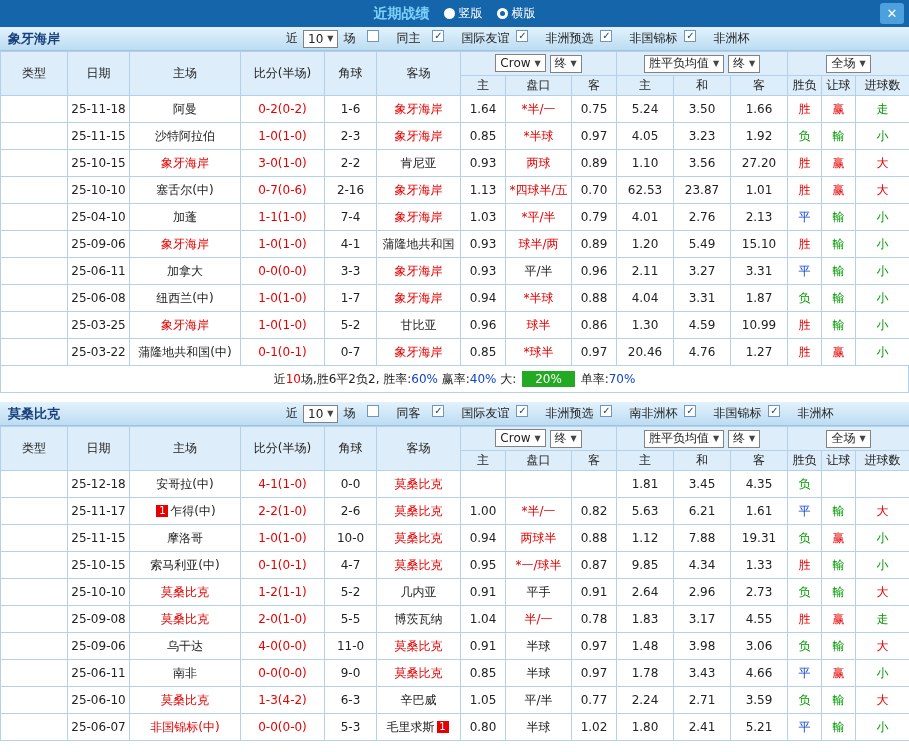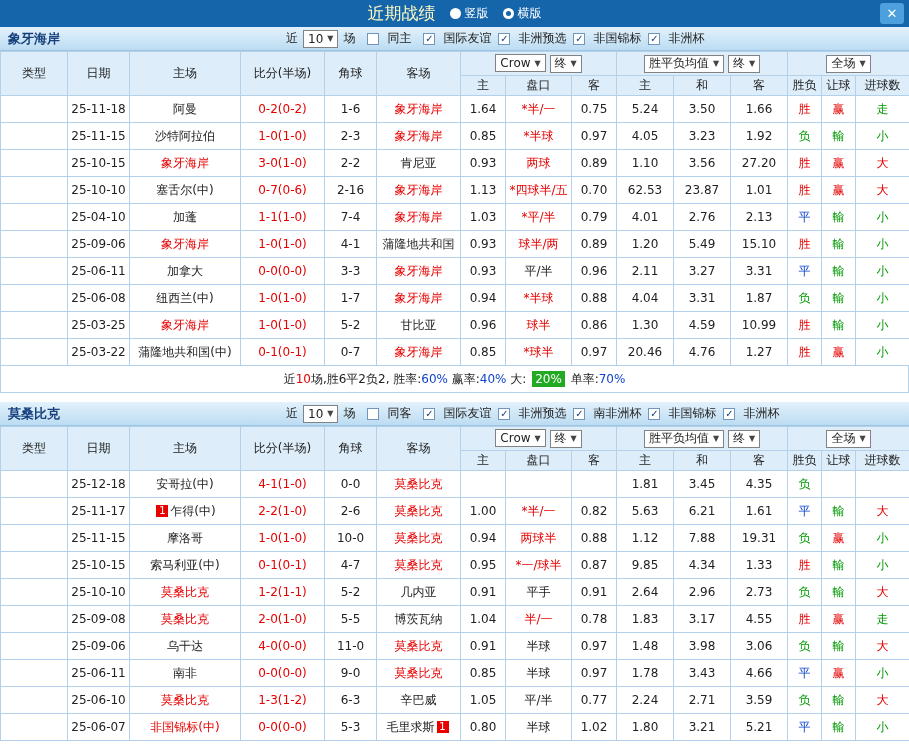--- a/index.html
+++ b/index.html
@@ -2,31 +2,31 @@
 <html><head>
 <meta charset="utf-8">
 <style>
   *{box-sizing:border-box;margin:0;padding:0}
   html,body{background:#fff}
   body{width:909px;font-family:"DejaVu Sans","Liberation Sans",sans-serif;font-size:12px;color:#222}
   .page{width:909px}
 
   
   .titlebar{height:27px;background:#1565ab;position:relative;display:flex;align-items:center;justify-content:center;gap:14px}
-  .dlg-title{color:#fef9c3;font-weight:normal;font-size:17px}
+  .dlg-title{color:#7dd3fc;font-weight:bold;font-size:14px}
   .radio{display:inline-flex;align-items:center;gap:4px;color:#fff;font-size:12px;cursor:pointer}
   .rdot{width:11px;height:11px;background:#fff;border-radius:50%;position:relative;display:inline-block}
   .rdot.on::after{content:"";position:absolute;left:3px;top:3px;right:3px;bottom:3px;background:#1565ab;border-radius:50%}
   .close-btn{position:absolute;right:5px;top:3px;width:24px;height:21px;background:#4ba0dd;border-radius:3px;color:#fff;font-weight:bold;text-align:center;line-height:21px;cursor:pointer;font-size:13px}
 
   
   .section-bar{height:24px;background:linear-gradient(#e3f2fc,#bcdcf2);display:flex;align-items:center;position:relative;border-bottom:1px solid #9ec4e4}
   .team-name{margin-left:8px;font-weight:bold;color:#17407c;font-size:13px}
   .filters{position:absolute;left:286px;display:flex;align-items:center;gap:5px;white-space:nowrap}
-  .cb{display:inline-flex;align-items:center;gap:8px;margin-left:7px;cursor:pointer}
+  .cb{display:inline-flex;align-items:flex-start;gap:17px;margin-left:7px;cursor:pointer}
   .box{width:12px;height:12px;border:1px solid #7195bb;background:#fff;display:inline-flex;align-items:center;justify-content:center}
   .box.checked::after{content:"✓";font-size:10px;color:#17417f;font-weight:bold;line-height:10px}
   .comps{display:inline-flex;align-items:center}
 
   
   .select{display:inline-flex;align-items:center;gap:4px;background:#fff;border:1px solid #828282;padding:1px 4px;font-size:12px;height:18px;cursor:pointer;white-space:nowrap}
   .arr{font-size:8px;color:#444}
 
   
   .grid{width:909px;border-collapse:collapse;table-layout:fixed}
@@ -36,21 +36,21 @@
   .grid tbody td{height:27px;font-size:12px;background:#fff}
   td.t-blue{background:#4a6fc4;color:#fff}
   td.t-green{background:#36a336;color:#fff}
   td.t-teal{background:#35a0a0;color:#fff}
   .c-red{color:#e60000}
   .c-green{color:#009900}
   .c-blue{color:#1144cc}
   .badge-red{display:inline-block;min-width:12px;height:12px;line-height:12px;background:#e60000;color:#fff;font-size:10px;margin:0 2px;vertical-align:1px;text-align:center}
   .summary{height:27px;display:flex;align-items:center;justify-content:center;border:1px solid #b3d1ea;border-top:none;font-size:12px}
   .summary span{white-space:pre}
-  .badge-green{background:#22aa22;color:#fff;padding:1px 3px;margin:0 2px}
+  .badge-green{background:#22aa22;color:#fff;padding:1px 13px;margin:0 2px}
   .gap{height:9px}
 </style>
 </head>
 <body>
 
 <div class="page">
 
   <div class="titlebar">
     <span class="dlg-title">近期战绩</span>
     <span class="radio">
@@ -589,21 +589,21 @@
           <td>3.43</td>
           <td>4.66</td>
           <td class="c-blue">平</td>
           <td class="c-red">赢</td>
           <td class="c-green">小</td>
         </tr>
         <tr>
           <td class="t-teal">南非洲杯</td>
           <td>25-06-10</td>
           <td><span class="c-red">莫桑比克</span></td>
-          <td class="c-red">1-3(1-2)</td>
+          <td class="c-red">1-3(4-2)</td>
           <td>6-3</td>
           <td><span>辛巴威</span></td>
           <td>1.05</td>
           <td>平/半</td>
           <td>0.77</td>
           <td>2.24</td>
           <td>2.71</td>
           <td>3.59</td>
           <td class="c-green">负</td>
           <td class="c-green">輸</td>
@@ -613,21 +613,21 @@
           <td class="t-teal">南非洲杯</td>
           <td>25-06-07</td>
           <td><span class="c-red">非国锦标(中)</span></td>
           <td class="c-red">0-0(0-0)</td>
           <td>5-3</td>
           <td><span>毛里求斯</span><span class="badge-red">1</span></td>
           <td>0.80</td>
           <td>半球</td>
           <td>1.02</td>
           <td>1.80</td>
-          <td>3.21</td>
+          <td>2.41</td>
           <td>5.21</td>
           <td class="c-blue">平</td>
           <td class="c-green">輸</td>
           <td class="c-green">小</td>
         </tr>
       </tbody>
   </table>
 
 </div>
 

